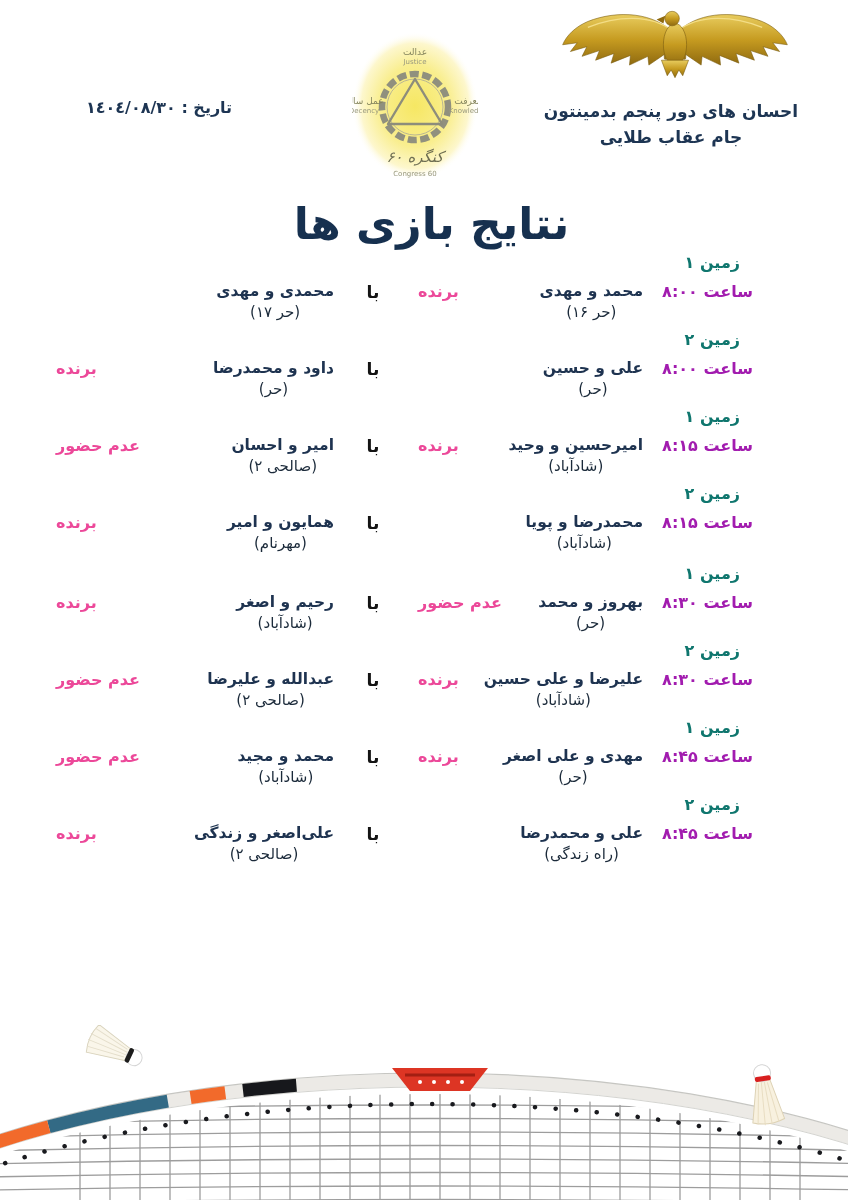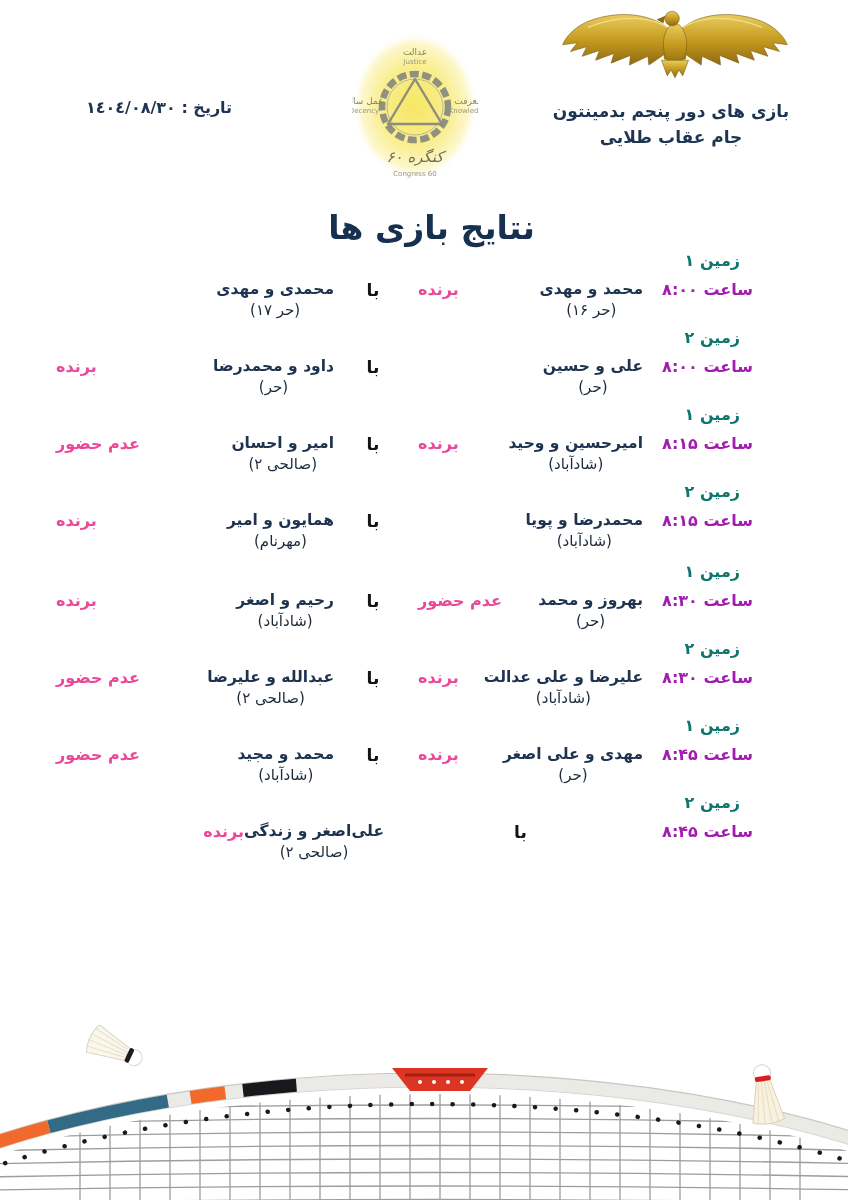--- a/index.html
+++ b/index.html
@@ -5,21 +5,21 @@
   html,body{margin:0;padding:0;background:#fff;}
   body{width:848px;height:1200px;position:relative;overflow:hidden;
        font-family:"DejaVu Sans",sans-serif;color:#1c3550;}
   .header{position:relative;height:192px;}
   .eagle{position:absolute;top:6px;right:52px;width:242px;height:92px;}
   .header-titles{position:absolute;top:98px;right:48px;width:258px;text-align:center;
        direction:rtl;font-weight:bold;font-size:17px;line-height:1.55;color:#1d3553;}
   .congress-logo{position:absolute;top:10px;left:352px;width:126px;height:182px;}
   .date{position:absolute;top:98px;left:86px;direction:rtl;font-weight:bold;
        font-size:16px;letter-spacing:2px;color:#1d3553;}
-  .page-title{direction:rtl;text-align:center;margin:16px 0 4px;font-size:33px;
+  .page-title{direction:rtl;text-align:center;margin:6px 0 4px;font-size:44px;
        font-weight:bold;color:#16304f;padding-left:15px;}
   .matches{direction:rtl;padding-right:55px;margin-top:2px;}
   .match{margin-bottom:9px;}
   .match.gap-before{margin-top:12px;}
   .court{color:#0f766e;font-weight:bold;font-size:16px;padding-right:53px;margin-bottom:10px;}
   .mrow{display:grid;grid-template-columns:150px 245px 50px 300px;align-items:start;}
   .time{font-weight:bold;font-size:16px;color:#a21caf;padding-right:40px;white-space:nowrap;}
   .team{display:flex;justify-content:space-between;align-items:flex-start;}
   .team.t1{padding-left:20px;}
   .team.t2{padding-right:14px;padding-left:8px;}
@@ -49,21 +49,21 @@
     <path fill="url(#goldg)" stroke="#7a5c10" stroke-width="0.6" transform="translate(240,0) scale(-1,1)" d="M120,30 C100,6 60,4 30,16 C18,21 8,30 4,40 l15,-2 -7,9 17,-5 -5,10 18,-6 -4,10 19,-7 -3,10 20,-8 -1,10 19,-9 1,9 16,-11 C108,62 114,50 118,44 Z"></path>
     <path d="M30,22 C60,10 95,8 118,26" fill="none" stroke="#f3dd86" stroke-width="1.4"></path>
     <path d="M210,22 C180,10 145,8 122,26" fill="none" stroke="#f3dd86" stroke-width="1.4"></path>
     <ellipse cx="120" cy="40" rx="12" ry="22" fill="url(#goldg)" stroke="#7a5c10" stroke-width="0.6"></ellipse>
     <path d="M106,56 l6,16 4,-6 4,8 4,-8 4,6 6,-16 z" fill="url(#goldg)" stroke="#7a5c10" stroke-width="0.6"></path>
     <circle cx="117" cy="13" r="7.5" fill="url(#goldg)" stroke="#7a5c10" stroke-width="0.6"></circle>
     <path d="M110,10 l-9,4 7,4 z" fill="#8f6a10"></path>
   </svg>
 
   <div class="header-titles">
-    <div>بازی های دور پنجم بدمینتون</div>
+    <div>احسان های دور پنجم بدمینتون</div>
     <div>جام عقاب طلایی</div>
   </div>
 
   <svg class="congress-logo" viewBox="0 0 126 182" aria-hidden="true">
     <defs>
       <radialGradient id="glow" cx="0.5" cy="0.5" r="0.5">
         <stop offset="0" stop-color="#f6e763"></stop>
           <stop offset="0.55" stop-color="#f9ee8f"></stop>
         <stop offset="0.85" stop-color="#fdf7cd"></stop>
           <stop offset="1" stop-color="#ffffff" stop-opacity="0"></stop>
@@ -199,21 +199,21 @@
         </div>
     </div>
   </div>
 
   <div class="match">
     <div class="court">زمین ۲</div>
     <div class="mrow">
       <div class="time">ساعت ۸:۳۰</div>
       <div class="team t1">
           <div class="nb">
-          <div class="name">علیرضا و علی عدالت</div>
+          <div class="name">علیرضا و علی حسین</div>
           <div class="sub">(شادآباد)</div>
           </div>
         <div class="result">برنده</div>
         </div>
       <div class="vs">با</div>
       <div class="team t2">
           <div class="nb">
           <div class="name">عبدالله و علیرضا</div>
           <div class="sub">(صالحی ۲)</div>
           </div>
@@ -241,20 +241,27 @@
           </div>
         <div class="result">عدم حضور</div>
         </div>
     </div>
   </div>
 
   <div class="match">
     <div class="court">زمین ۲</div>
     <div class="mrow">
       <div class="time">ساعت ۸:۴۵</div>
+      <div class="team t1">
+          <div class="nb">
+          <div class="name">علی و محمدرضا</div>
+          <div class="sub">(راه زندگی)</div>
+          </div>
+        <div class="result"></div>
+        </div>
       <div class="vs">با</div>
       <div class="team t2">
           <div class="nb">
           <div class="name">علی‌اصغر و زندگی</div>
           <div class="sub">(صالحی ۲)</div>
           </div>
         <div class="result">برنده</div>
         </div>
     </div>
   </div>

